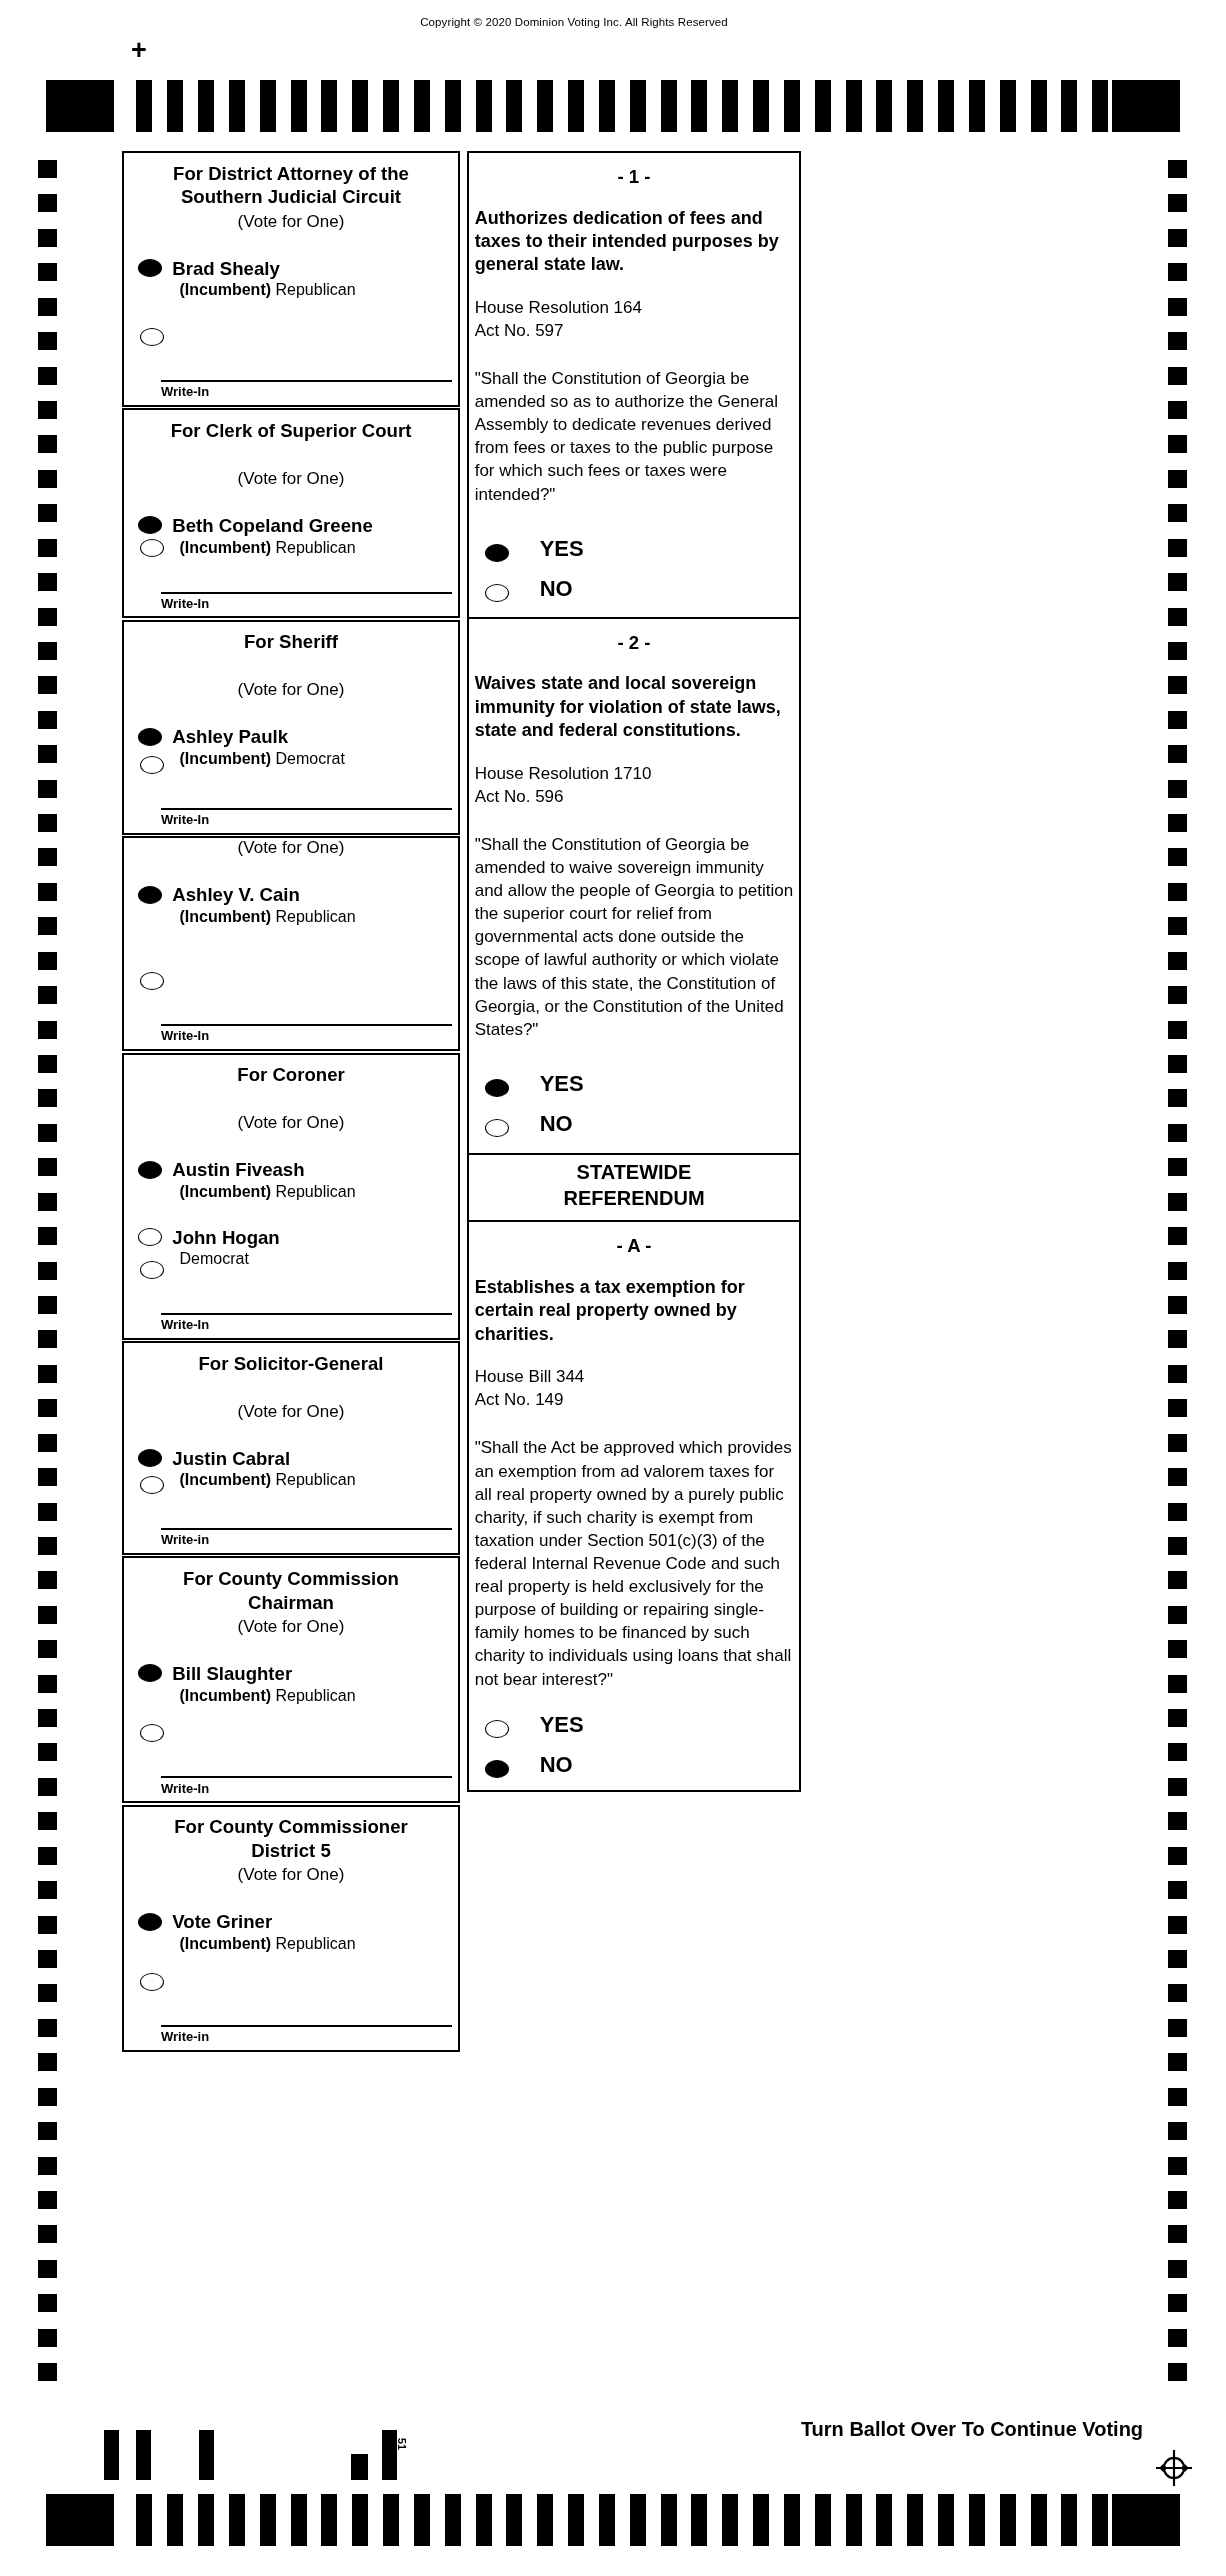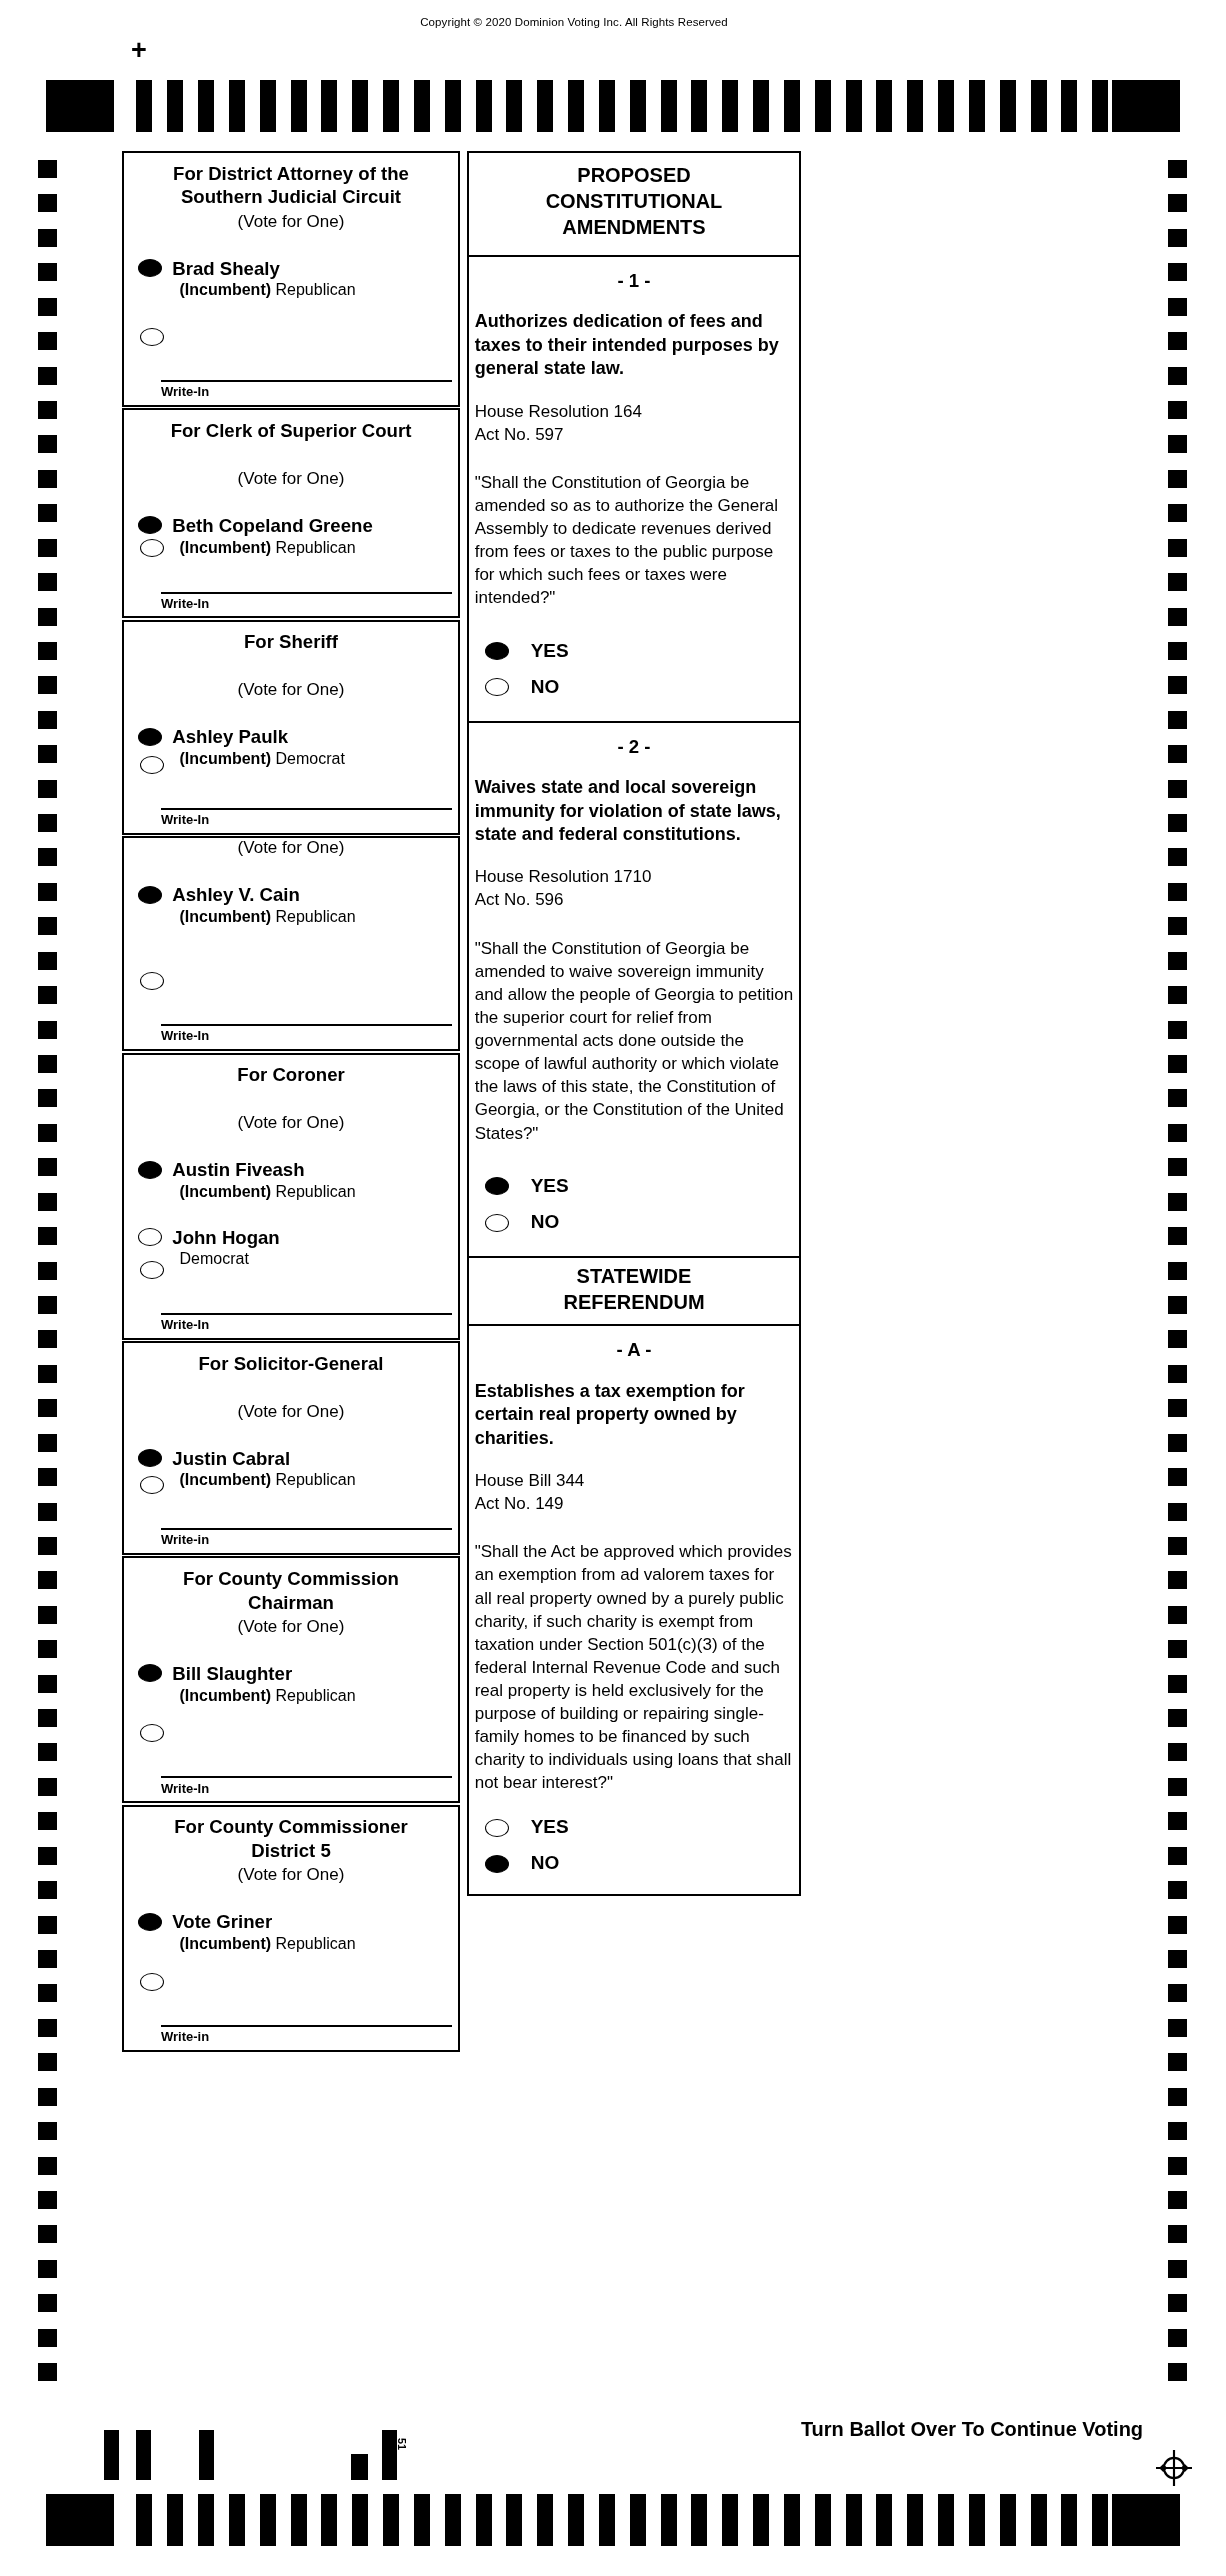--- a/index.html
+++ b/index.html
@@ -51,21 +51,21 @@
   .mbox{position:relative;border:2.2px solid #000;box-sizing:border-box;background:#fff;
         overflow:hidden;padding:0 5.7px;}
   .mbox + .mbox{margin-top:-2.2px;}
   .mhead{text-align:center;font-weight:bold;font-size:20px;line-height:1.3;
          white-space:pre-line;padding-top:8.6px;}
   .m-number{text-align:center;font-weight:bold;font-size:18.6px;margin-top:13px;}
   .m-summary{font-weight:bold;font-size:18px;line-height:1.3;margin-top:18.6px;}
   .m-ref{font-size:17px;line-height:1.35;margin-top:20px;white-space:pre-line;}
   .m-question{font-size:17px;line-height:1.36;margin-top:24.4px;}
   .m-opts{margin:30px 0 0 10px;display:flex;flex-direction:column;gap:14.3px;}
-  .opt{display:flex;align-items:center;gap:22px;font-weight:bold;font-size:19px;}
+  .opt{display:flex;align-items:flex-end;gap:31px;font-weight:bold;font-size:22px;}
 </style>
 </head>
 <body>
 
 <div class="page">
 
   <div class="copyright">Copyright © 2020 Dominion Voting Inc. All Rights Reserved</div>
 
   <div class="plus-mark" style="left:131px;top:37px;">+</div>
 
@@ -412,23 +412,20 @@
       <span class="bubble wi-bubble"></span>
       <div class="writein">
         <div class="wi-label">Write-in</div>
       </div>
     </div>
 
   </div>
 
   <div class="col-right">
 
-    <div class="mbox mhead" style="height:106px;">PROPOSED
-CONSTITUTIONAL
-AMENDMENTS</div>
 
     <div class="mbox" style="height:468px;">
       <div class="m-number">- 1 -</div>
       <div class="m-summary">Authorizes dedication of fees and taxes to their intended purposes by general state law.</div>
       <div class="m-ref">House Resolution 164
 Act No. 597</div>
       <div class="m-question">"Shall the Constitution of Georgia be amended so as to authorize the General Assembly to dedicate revenues derived from fees or taxes to the public purpose for which such fees or taxes were intended?"</div>
       <div class="m-opts">
         <div class="opt">
           <span class="bubble filled"></span>

